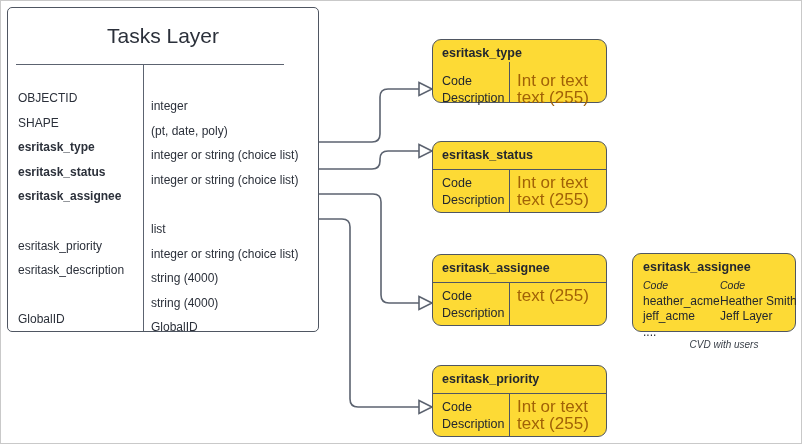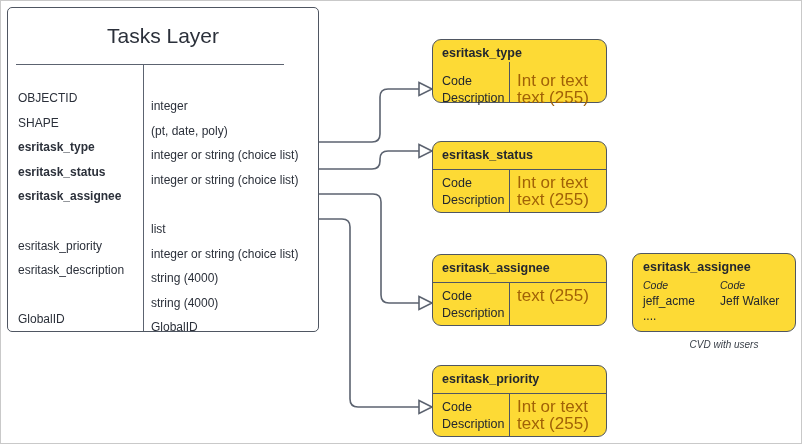--- a/index.html
+++ b/index.html
@@ -326,22 +326,26 @@
   </div>
 
   <div class="dbox" id="assignee-values">
     <div class="dbox-title">esritask_assignee</div>
     <div class="val-table" id="val-table">
         <div class="val-row head">
           <span class="c1">Code</span>
           <span class="c2">Code</span>
         </div>
         <div class="val-row">
+          <span class="c1">heather_acme</span>
+          <span class="c2">Heather Smith</span>
+        </div>
+        <div class="val-row">
           <span class="c1">jeff_acme</span>
-          <span class="c2">Jeff Walker</span>
+          <span class="c2">Jeff Layer</span>
         </div>
         <div class="val-row">
           <span class="c1">....</span>
           <span class="c2"></span>
         </div>
       </div>
   </div>
   <div class="caption">CVD with users</div>
 
 </div>

